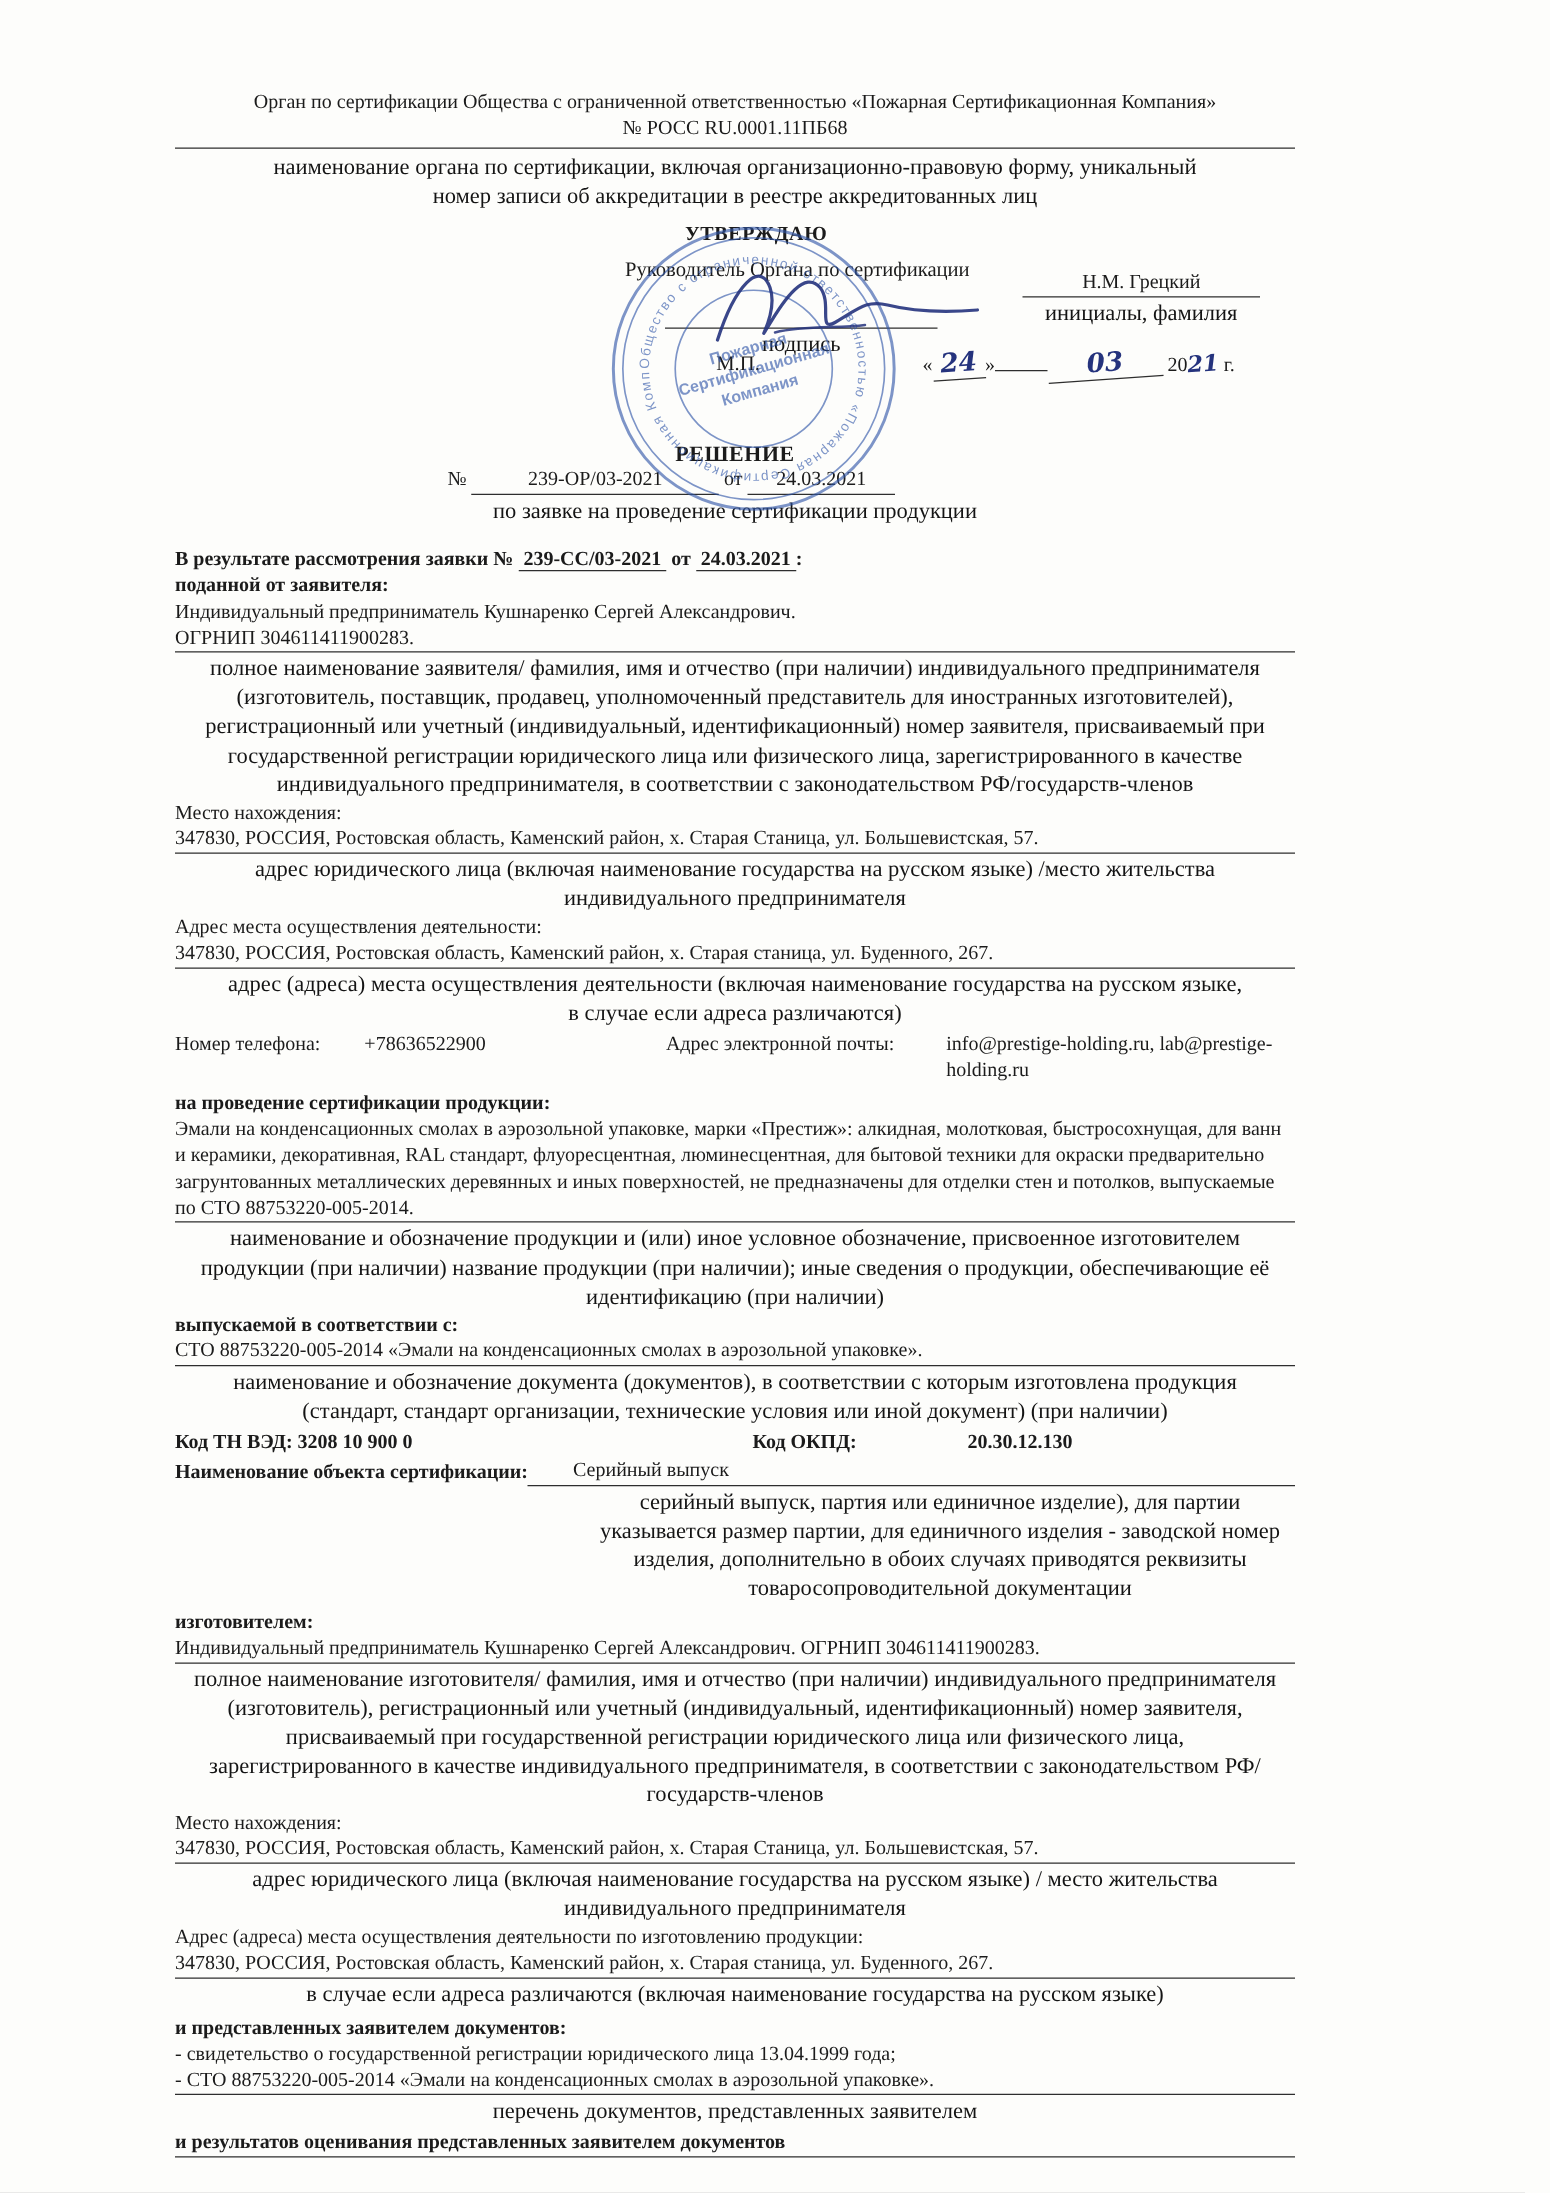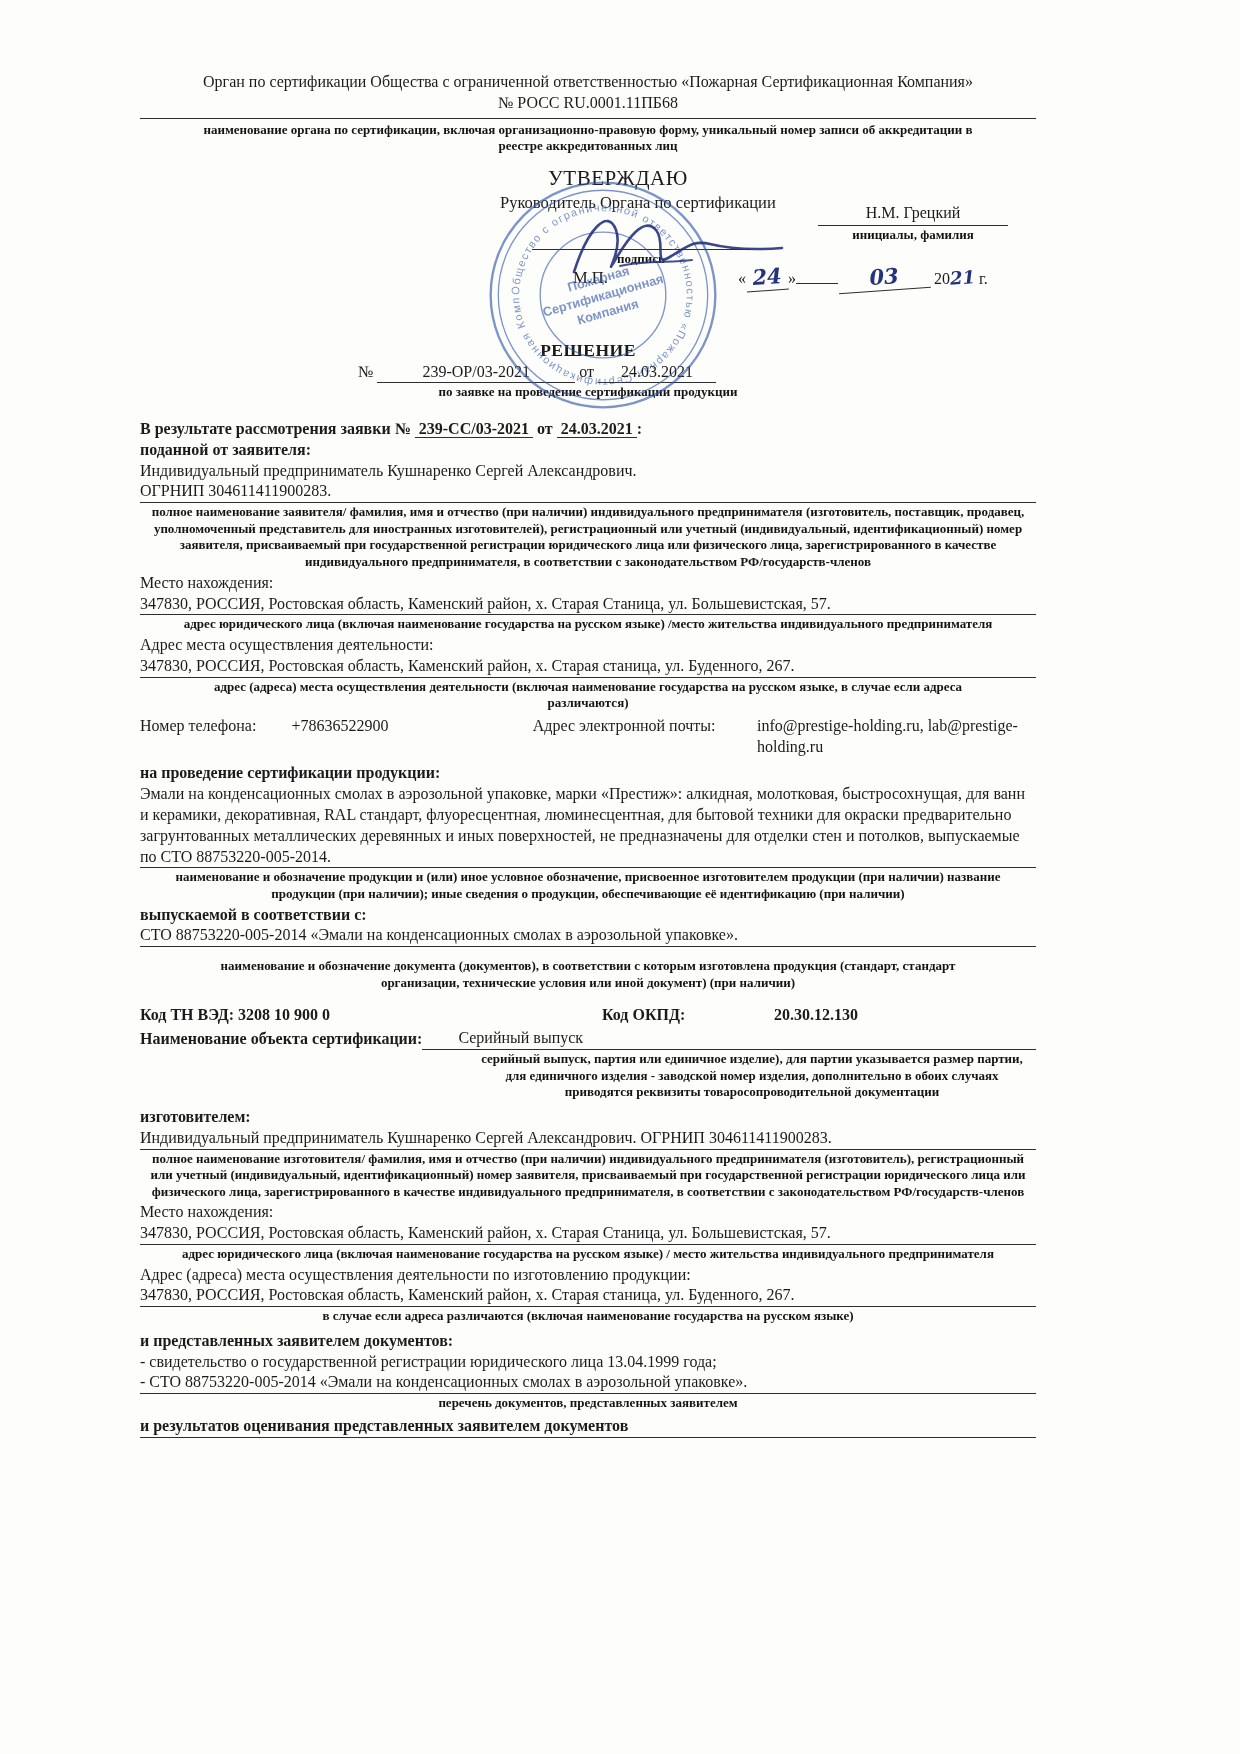--- a/index.html
+++ b/index.html
@@ -15,29 +15,29 @@
   .content{
     position:absolute;left:140px;top:72px;width:896px;
     font-size:16px;line-height:1.3;
   }
   .para{margin:0;}
   .lead{font-weight:bold;}
   .center{text-align:center;}
   .ruled{border-bottom:1.4px solid #2e2e2e;}
   .ul{border-bottom:1.4px solid #2e2e2e;padding:0 4px;}
   .caption{
-    font-size:13px;line-height:1.28;text-align:center;
-    color:#141414;margin:1px 0 2px 0;font-weight:bold;
+    font-size:18px;line-height:1.28;text-align:center;
+    color:#141414;margin:1px 0 2px 0;
   }
   .sec{margin-top:6px;}
   
   .hdr-rule{border-top:1.6px solid #2e2e2e;margin-top:4px;padding-top:2px;}
   
   .approval{position:relative;height:172px;margin-top:10px;}
-  .appr-title{position:absolute;left:408px;top:0;font-weight:normal;font-size:21px;letter-spacing:.5px;}
+  .appr-title{position:absolute;left:408px;top:0;font-weight:bold;font-size:16px;letter-spacing:.5px;}
   .appr-sub{position:absolute;left:360px;top:27px;font-size:16.5px;}
   .sig-area{position:absolute;left:392px;top:60px;width:218px;text-align:center;}
   .sig-line{height:24px;border-bottom:1.4px solid #2e2e2e;}
   .name-area{position:absolute;left:678px;top:38px;width:190px;text-align:center;}
   .name-line{border-bottom:1.4px solid #2e2e2e;padding-bottom:1px;}
   .mp{position:absolute;left:433px;top:102px;font-size:16.5px;}
   .date-area{position:absolute;left:598px;top:98px;white-space:nowrap;font-size:16px;}
   .hand{
     font-family:"DejaVu Serif", serif;font-style:italic;font-weight:bold;
     color:#25337d;font-size:21px;display:inline-block;transform:rotate(-4deg);
@@ -144,21 +144,21 @@
         <span class="c4">info@prestige-holding.ru, lab@prestige-holding.ru</span>
       </div>
     </div>
 
     <div class="sec">
       <p class="para lead">на проведение сертификации продукции:</p>
       <p class="para ruled">Эмали на конденсационных смолах в аэрозольной упаковке, марки «Престиж»: алкидная, молотковая, быстросохнущая, для ванн и керамики, декоративная, RAL стандарт, флуоресцентная, люминесцентная, для бытовой техники для окраски предварительно загрунтованных металлических деревянных и иных поверхностей, не предназначены для отделки стен и потолков, выпускаемые по СТО 88753220-005-2014.</p>
       <p class="caption" style="padding:0 10px;">наименование и обозначение продукции и (или) иное условное обозначение, присвоенное изготовителем продукции (при наличии) название продукции (при наличии); иные сведения о продукции, обеспечивающие её идентификацию (при наличии)</p>
       <p class="para lead">выпускаемой в соответствии с:</p>
       <p class="para ruled">СТО 88753220-005-2014 «Эмали на конденсационных смолах в аэрозольной упаковке».</p>
-      <p class="caption" style="padding:10px 40px;">наименование и обозначение документа (документов), в соответствии с которым изготовлена продукция (стандарт, стандарт организации, технические условия или иной документ) (при наличии)</p>
+      <p class="caption" style="padding:0 40px;">наименование и обозначение документа (документов), в соответствии с которым изготовлена продукция (стандарт, стандарт организации, технические условия или иной документ) (при наличии)</p>
       <div class="code-row">
         <span class="c1">Код ТН ВЭД: 3208 10 900 0</span>
         <span class="c2">Код ОКПД:</span>
         <span class="c3">20.30.12.130</span>
       </div>
       <div class="obj-row">
         <span class="lbl">Наименование объекта сертификации:</span>
         <span class="val">Серийный выпуск</span>
       </div>
       <p class="caption obj-caption">серийный выпуск, партия или единичное изделие), для партии указывается размер партии, для единичного изделия - заводской номер изделия, дополнительно в обоих случаях приводятся реквизиты товаросопроводительной документации</p>

